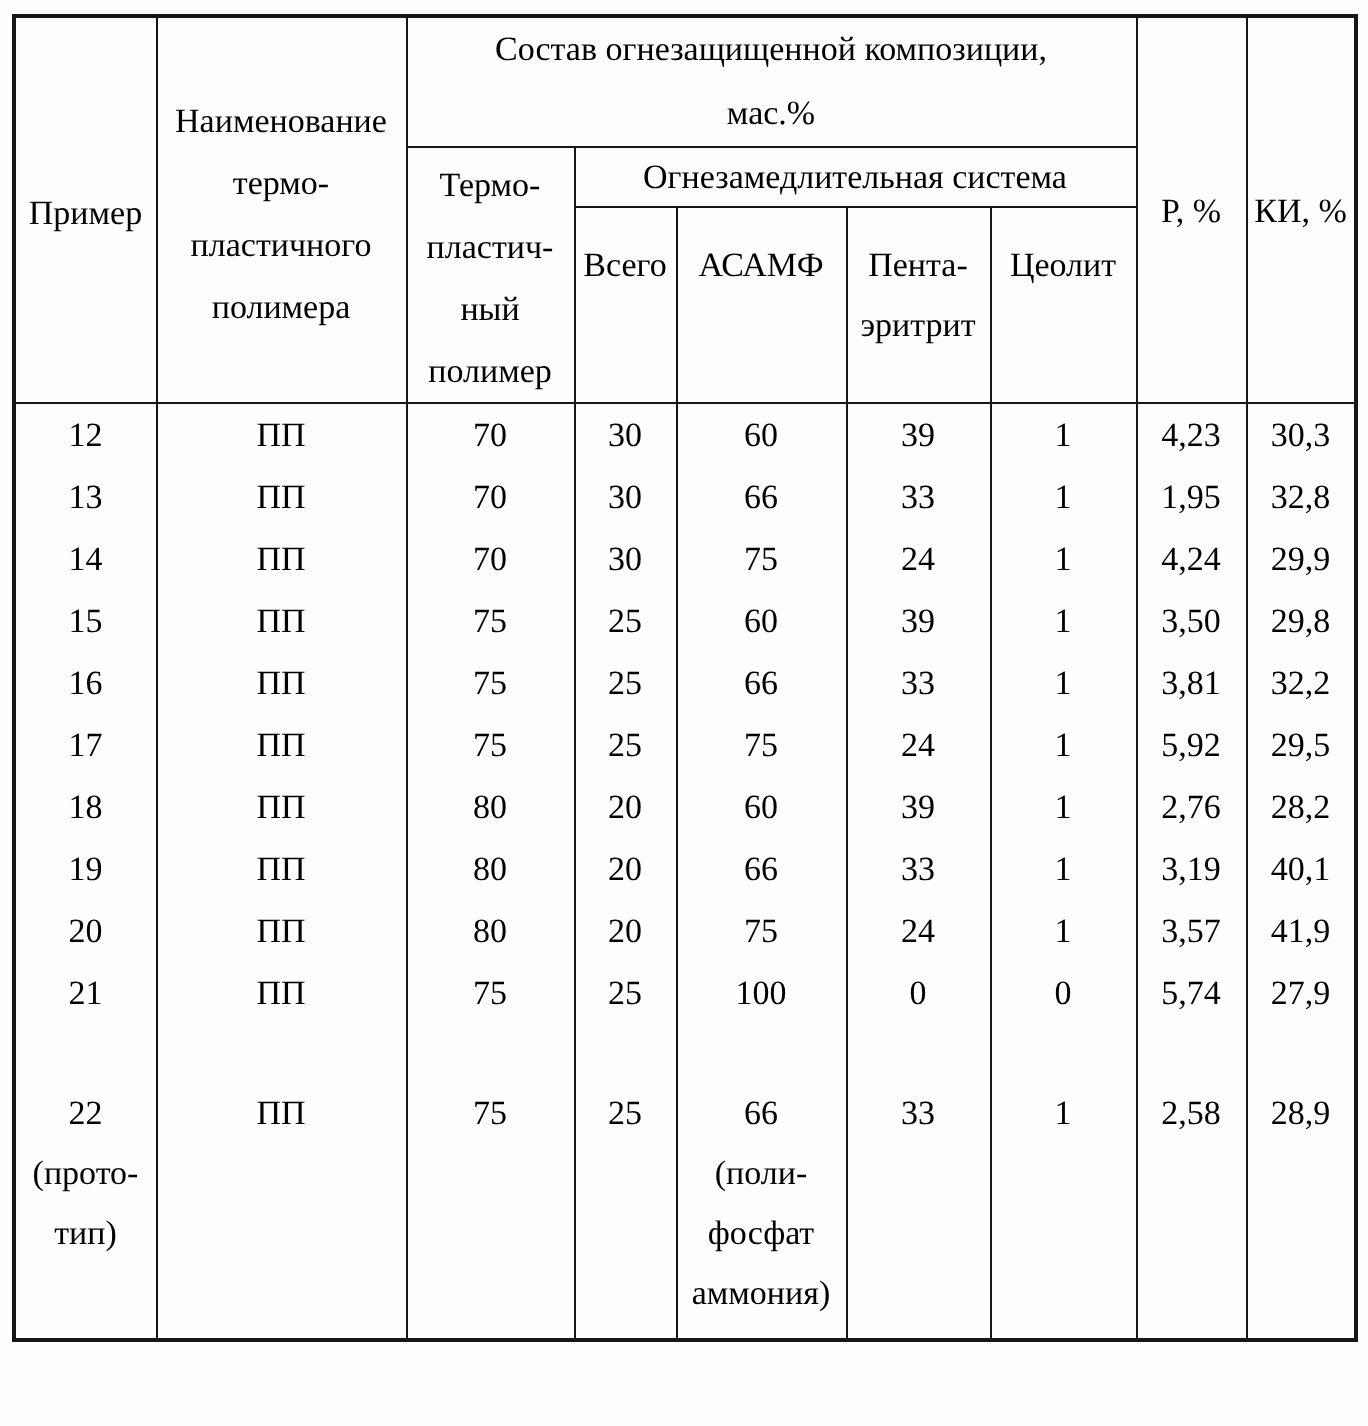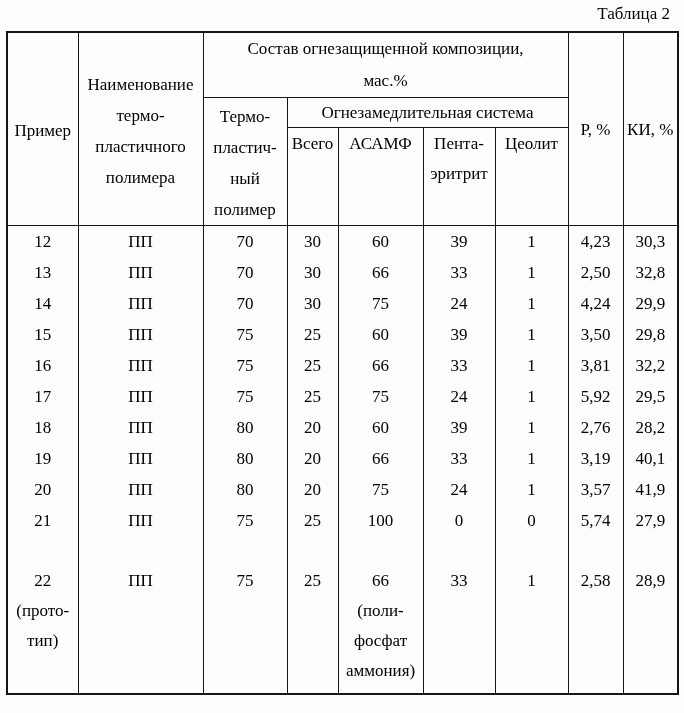--- a/index.html
+++ b/index.html
@@ -40,21 +40,21 @@
     font-size: 17px;
     white-space: pre-line;
     vertical-align: middle;
     line-height: 31px;
   }
   tr.hr1 { height: 65px; }
   tr.hr2 { height: 28px; }
   tr.hr3 { height: 92px; }
   tr.hr1 th.group { line-height: 32px; vertical-align: middle; }
   th.v-top { vertical-align: top; padding-top: 3px; line-height: 31px; }
-  tr.hr3 th { vertical-align: top; padding-top: 1px; line-height: 30px; }
+  tr.hr3 th { vertical-align: top; padding-top: 14px; line-height: 30px; }
   tr.hr2 th.group { line-height: 27px; }
   table.main td {
     border-left: 1px solid #161616;
     border-right: 1px solid #161616;
     border-top: none;
     border-bottom: none;
     font-size: 17px;
     text-align: center;
     vertical-align: middle;
     white-space: pre-line;
@@ -67,21 +67,20 @@
   tbody tr.tall td {
     vertical-align: top;
     padding-top: 30px;
   }
 </style>
 </head>
 <body>
 
 <div class="page">
 
-  <div class="table-label">Таблица 2</div>
 
 
   <table class="main">
     <colgroup>
       <col style="width:71px">
       <col style="width:125px">
       <col style="width:84px">
       <col style="width:51px">
       <col style="width:85px">
       <col style="width:72px">
@@ -129,21 +128,21 @@
           <td>30,3</td>
         </tr>
         <tr>
           <td>13</td>
           <td>ПП</td>
           <td>70</td>
           <td>30</td>
           <td>66</td>
           <td>33</td>
           <td>1</td>
-          <td>2,50</td>
+          <td>1,95</td>
           <td>32,8</td>
         </tr>
         <tr>
           <td>14</td>
           <td>ПП</td>
           <td>70</td>
           <td>30</td>
           <td>75</td>
           <td>24</td>
           <td>1</td>

